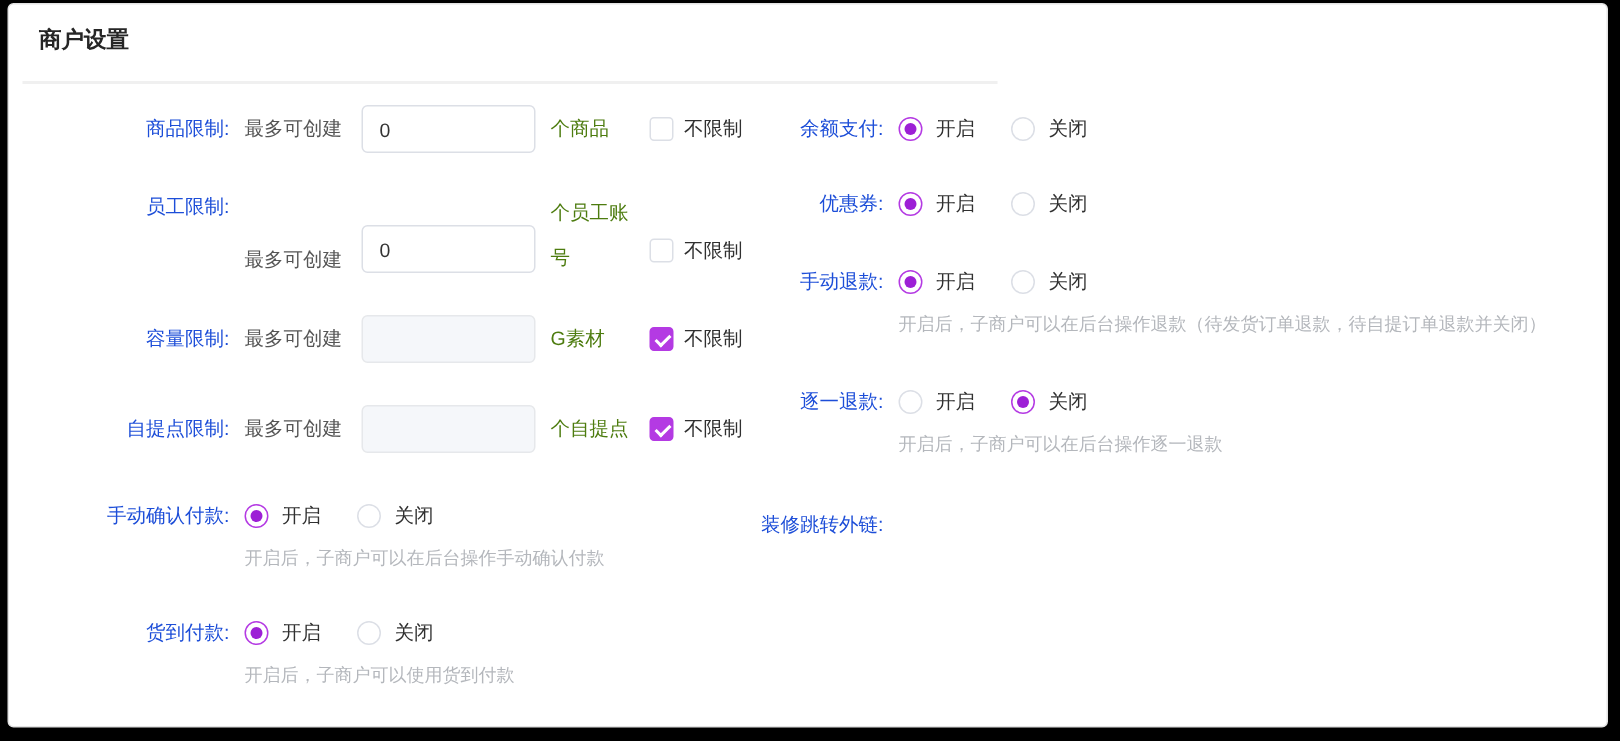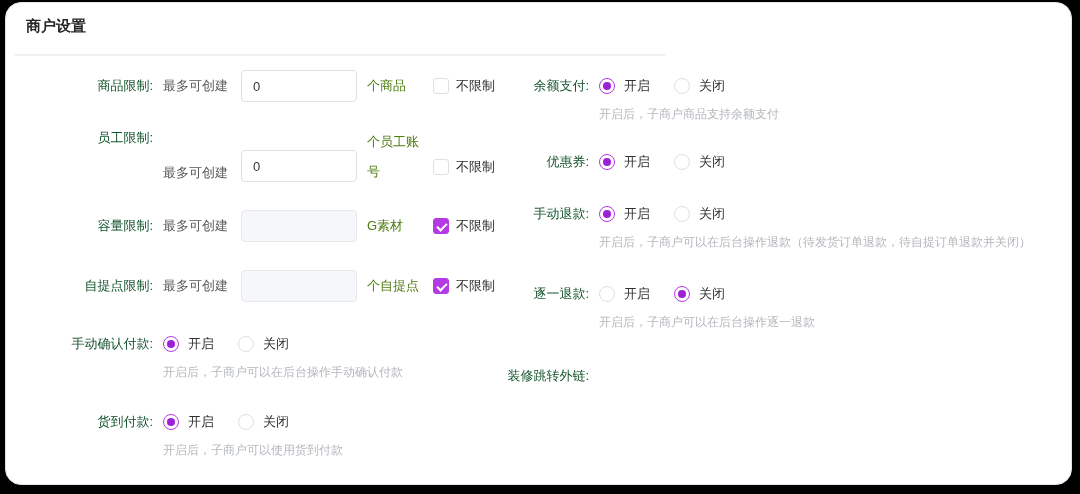--- a/index.html
+++ b/index.html
@@ -5,36 +5,36 @@
   :root { --accent:#b43ae3; --accent-dot:#9d1fd6; }
   * { margin:0; padding:0; box-sizing:border-box; }
   html,body { width:1080px; height:494px; }
   body {
     background:#000;
     font-family:"Liberation Sans","DejaVu Sans",sans-serif;
     position:relative; overflow:hidden;
   }
   .panel {
     position:absolute; left:5px; top:2px; right:8px; bottom:9px;
-    background:#fff; border:1px solid #e3e3e3; border-radius:16px;
+    background:#fff; border:1px solid #e3e3e3; border-radius:4px;
   }
   .title { position:absolute; left:20px; top:14px; font-size:15px; font-weight:bold; color:#262626; }
   .divider { position:absolute; left:9px; top:51px; width:650px; height:2px; background:#f0f0f0; }
 
   .col { position:absolute; top:58px; }
   .col-left  { left:50px;  width:460px; }
   .col-right { left:487px; width:565px; }
 
   
   .lrow {
     display:grid;
     grid-template-columns:97px 68px 116px 56px auto;
     column-gap:10px; align-items:center; min-height:34px;
   }
-  .lab { font-size:13px; color:#14532d; text-align:right; line-height:22px; }
+  .lab { font-size:13px; color:#1d4ed8; text-align:right; line-height:22px; }
   .pre { font-size:13px; color:#565656; }
   .inp {
     width:116px; height:32px; border:1px solid #dcdfe6; border-radius:4px;
     padding:0 11px; font-size:13px; color:#333; outline:none;
     font-family:"Liberation Sans","DejaVu Sans",sans-serif; background:#fff;
   }
   .inp:disabled { background:#f5f7fa; border-color:#e6e8eb; }
   .unit { font-size:13px; color:#4d7c0f; line-height:20px; }
   .cbgroup { display:inline-flex; align-items:center; cursor:pointer; }
   .cb {
@@ -172,21 +172,20 @@
         <span class="opt">
           <span class="radio sel"></span>
           <span class="optl">开启</span>
         </span>
         <span class="opt">
           <span class="radio"></span>
           <span class="optl">关闭</span>
         </span>
       </span>
     </div>
-    <div class="helper">开启后，子商户商品支持余额支付</div>
 
     <div class="rrow mt28">
       <span class="lab">优惠券:</span>
       <span class="opts">
         <span class="opt">
           <span class="radio sel"></span>
           <span class="optl">开启</span>
         </span>
         <span class="opt">
           <span class="radio"></span>

